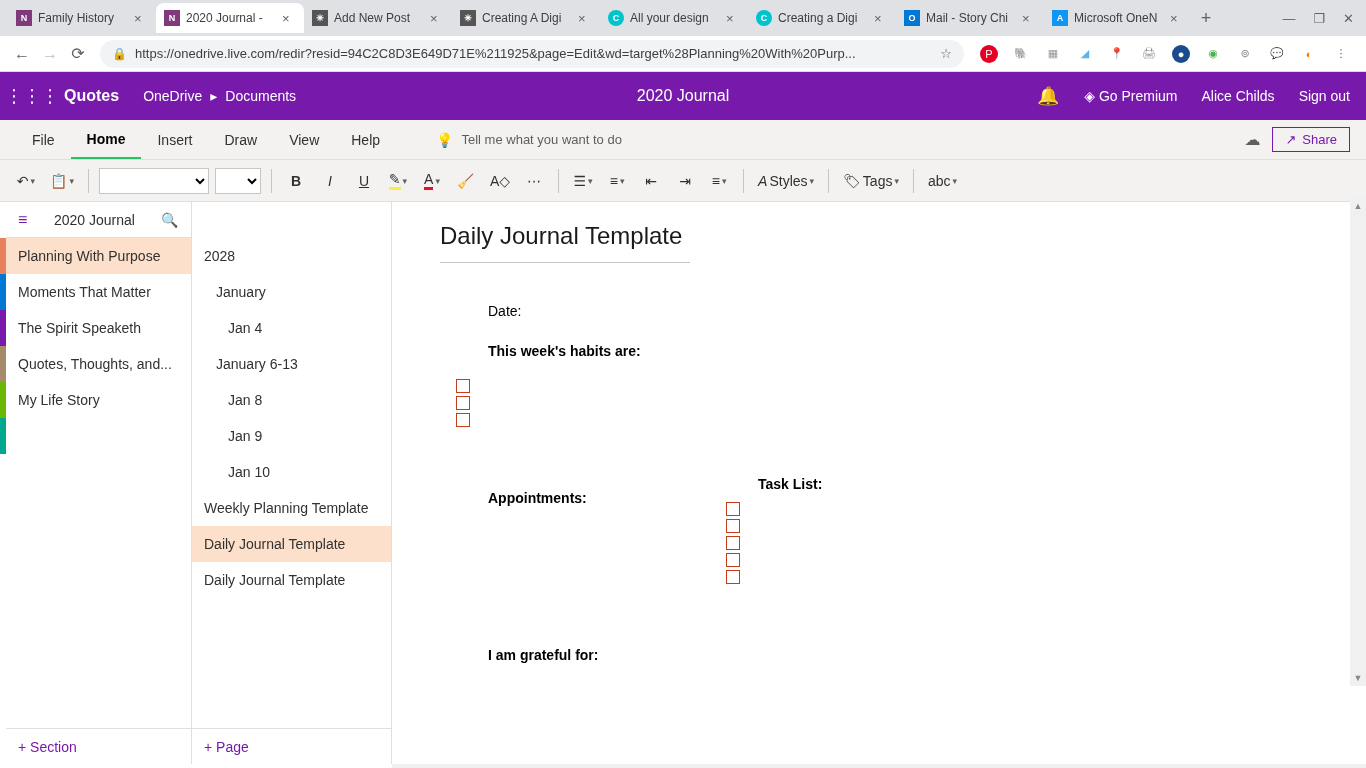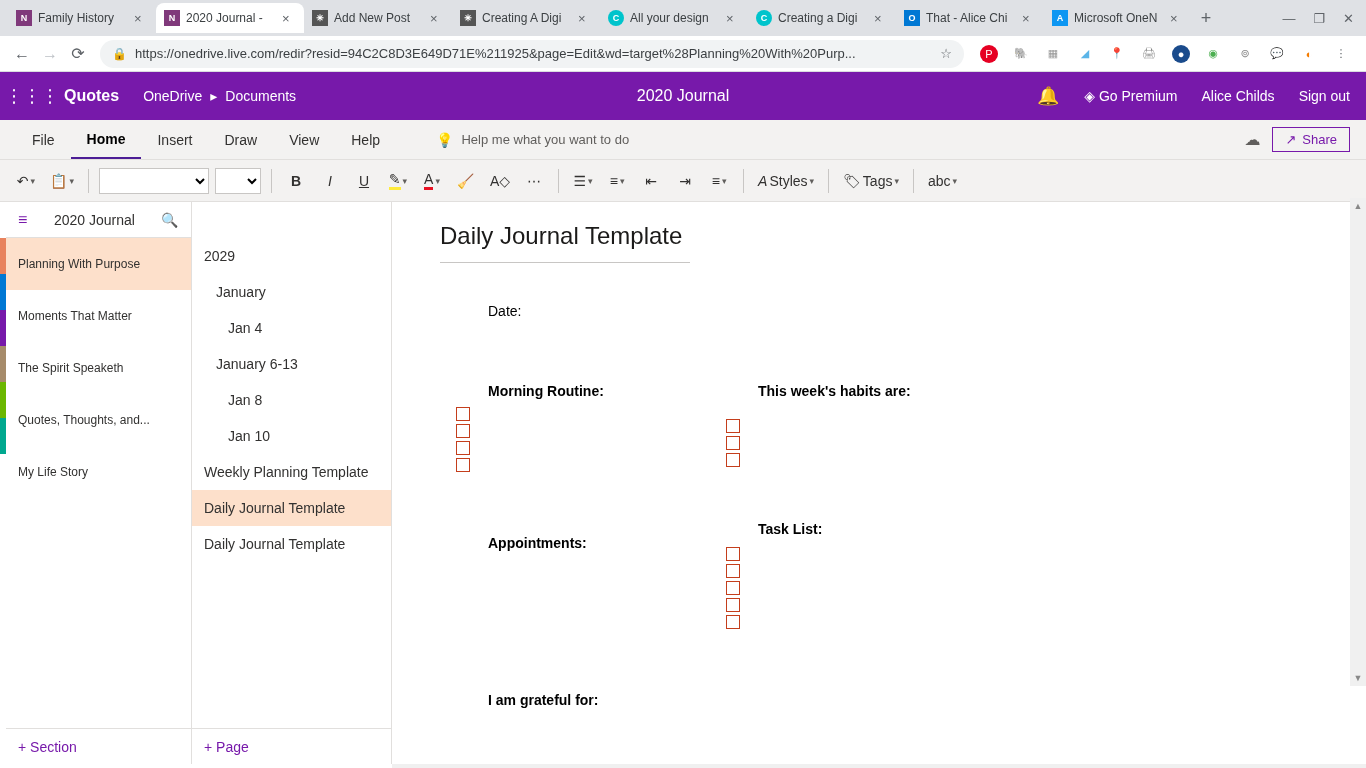--- a/index.html
+++ b/index.html
@@ -31,21 +31,21 @@
 .app-launcher { width: 32px; height: 32px; display: flex; align-items: center; justify-content: center; cursor: pointer; font-size: 18px; }
 .onenote-brand { font-size: 16px; font-weight: 600; margin-left: 16px; }
 .breadcrumb { margin-left: 24px; font-size: 14px; display: flex; align-items: center; gap: 8px; }
 .doc-title { position: absolute; left: 50%; transform: translateX(-50%); font-size: 16px; }
 .header-right { margin-left: auto; display: flex; align-items: center; gap: 24px; font-size: 14px; }
 .header-right > * { cursor: pointer; }
 
 
 .ribbon-tabs { height: 40px; background: #f3f2f1; display: flex; align-items: center; padding: 0 16px; border-bottom: 1px solid #e1dfdd; }
 .ribbon-tab { padding: 0 16px; height: 100%; display: flex; align-items: center; font-size: 14px; color: #323130; cursor: pointer; }
-.ribbon-tab.active { font-weight: 600; border-bottom: 2px solid #4c1d95; color: #000; }
+.ribbon-tab.active { font-weight: 600; border-bottom: 2px solid #22c55e; color: #000; }
 .tell-me { margin-left: 40px; display: flex; align-items: center; gap: 8px; color: #605e5c; font-size: 13px; }
 .tell-me-icon { font-size: 14px; }
 .ribbon-right { margin-left: auto; display: flex; align-items: center; gap: 12px; }
 .share-btn { border: 1px solid #7719aa; color: #7719aa; padding: 4px 12px; font-size: 13px; display: flex; align-items: center; gap: 6px; cursor: pointer; }
 
 
 .toolbar { height: 42px; background: #f3f2f1; display: flex; align-items: center; padding: 0 12px; gap: 6px; border-bottom: 1px solid #e1dfdd; }
 .tb-btn { height: 28px; min-width: 28px; display: flex; align-items: center; justify-content: center; color: #323130; cursor: pointer; font-size: 14px; padding: 0 4px; }
 .tb-sep { width: 1px; height: 24px; background: #c8c6c4; margin: 0 4px; }
 .font-select { width: 110px; height: 26px; border: 1px solid #c8c6c4; background: #fff; font-size: 12px; }
@@ -65,36 +65,36 @@
 .ct-purple { background: #7719aa; }
 .ct-tan { background: #a68b6a; }
 .ct-green { background: #6bb700; }
 .ct-teal { background: #00a88f; }
 
 .sections-col { width: 186px; border-right: 1px solid #e1dfdd; display: flex; flex-direction: column; }
 .sections-header { height: 36px; display: flex; align-items: center; justify-content: space-between; padding: 0 12px; border-bottom: 1px solid #e1dfdd; }
 .hamburger { font-size: 16px; color: #7719aa; cursor: pointer; }
 .notebook-name { font-size: 14px; color: #323130; }
 .search-ico { font-size: 14px; color: #7719aa; cursor: pointer; }
-.section-item { height: 52px; display: flex; align-items: center; padding: 13px 12px; font-size: 12px; color: #323130; cursor: pointer; white-space: nowrap; overflow: hidden; text-overflow: ellipsis; }
+.section-item { height: 36px; display: flex; align-items: center; padding: 13px 12px; font-size: 14px; color: #323130; cursor: pointer; white-space: nowrap; overflow: hidden; text-overflow: ellipsis; }
 .section-item.active { background: #fde0cb; }
 .add-section { margin-top: auto; height: 36px; display: flex; align-items: center; padding: 0 12px; font-size: 14px; color: #7719aa; cursor: pointer; border-top: 1px solid #e1dfdd; }
 
 .pages-col { width: 200px; border-right: 1px solid #e1dfdd; display: flex; flex-direction: column; }
 .page-item { height: 36px; display: flex; align-items: center; padding: 0 12px; font-size: 14px; color: #323130; cursor: pointer; }
 .page-item.indent1 { padding-left: 24px; }
 .page-item.indent2 { padding-left: 36px; }
 .page-item.active { background: #fde0cb; }
 .add-page { margin-top: auto; height: 36px; display: flex; align-items: center; padding: 0 12px; font-size: 14px; color: #7719aa; cursor: pointer; border-top: 1px solid #e1dfdd; }
 
 
 .canvas { flex: 1; background: #fff; padding: 20px 48px; position: relative; overflow: auto; }
 .page-title-box { font-size: 24px; font-weight: 400; color: #1b1a19; border-bottom: 1px solid #c8c6c4; padding-bottom: 12px; width: 250px; }
 .canvas-content { margin-top: 40px; margin-left: 48px; font-size: 14px; color: #000; }
-.date-row { margin-bottom: 64px; }
+.date-row { margin-bottom: 24px; }
 .two-col { display: flex; gap: 90px; margin-bottom: 60px; }
 .col-left { width: 180px; }
 .col-right { width: 200px; }
 .section-label { font-weight: 700; margin-bottom: 8px; }
 .checklist { margin-left: -32px; }
 .checkbox { width: 14px; height: 14px; border: 1.5px solid #c43e1c; display: block; margin-bottom: 3px; }
 .scrollbar-v { position: absolute; right: 0; top: 198px; width: 16px; height: 488px; background: #f0f0f0; }
 .scrollbar-v .thumb-top { position: absolute; top: 0; width: 100%; height: 16px; display:flex; align-items:center; justify-content:center; font-size:9px; color:#888; }
 .scrollbar-v .thumb-bot { position: absolute; bottom: 0; width: 100%; height: 16px; display:flex; align-items:center; justify-content:center; font-size:9px; color:#888; }
 .scrollbar-h { height: 16px; background: #f0f0f0; margin-left: 392px; position: relative; }
@@ -146,21 +146,21 @@
     <span class="tab-favicon">
         <span class="favicon-box" style="background:#00c4cc;border-radius:50%">C</span>
       </span>
     <span class="tab-title">Creating a Digi</span>
     <span class="tab-close">×</span>
   </div>
   <div class="tab">
     <span class="tab-favicon">
         <span class="favicon-box" style="background:#0078d4">O</span>
       </span>
-    <span class="tab-title">That - Alice Chi</span>
+    <span class="tab-title">Mail - Story Chi</span>
     <span class="tab-close">×</span>
   </div>
   <div class="tab">
     <span class="tab-favicon">
         <span class="favicon-box" style="background:#0d96f2">A</span>
       </span>
     <span class="tab-title">Microsoft OneN</span>
     <span class="tab-close">×</span>
   </div>
   <div class="tab-new">+</div>
@@ -215,21 +215,21 @@
 
 <div class="ribbon-tabs">
   <div class="ribbon-tab">File</div>
   <div class="ribbon-tab active">Home</div>
   <div class="ribbon-tab">Insert</div>
   <div class="ribbon-tab">Draw</div>
   <div class="ribbon-tab">View</div>
   <div class="ribbon-tab">Help</div>
   <div class="tell-me">
     <span class="tell-me-icon">💡</span>
-    <span>Help me what you want to do</span>
+    <span>Tell me what you want to do</span>
   </div>
   <div class="ribbon-right">
     <span style="color:#605e5c">☁</span>
     <div class="share-btn">
       <span>↗</span>
       <span>Share</span>
     </div>
   </div>
 </div>
 
@@ -290,47 +290,39 @@
       </div>
       <div class="section-item active">Planning With Purpose</div>
       <div class="section-item">Moments That Matter</div>
       <div class="section-item">The Spirit Speaketh</div>
       <div class="section-item">Quotes, Thoughts, and...</div>
       <div class="section-item">My Life Story</div>
       <div class="add-section">+ Section</div>
     </div>
     <div class="pages-col">
       <div style="height:36px"></div>
-      <div class="page-item">2029</div>
+      <div class="page-item">2028</div>
       <div class="page-item indent1">January</div>
       <div class="page-item indent2">Jan 4</div>
       <div class="page-item indent1">January 6-13</div>
       <div class="page-item indent2">Jan 8</div>
+      <div class="page-item indent2">Jan 9</div>
       <div class="page-item indent2">Jan 10</div>
       <div class="page-item">Weekly Planning Template</div>
       <div class="page-item active">Daily Journal Template</div>
       <div class="page-item">Daily Journal Template</div>
       <div class="add-page">+ Page</div>
     </div>
   </div>
 
   <div class="canvas">
     <div class="page-title-box">Daily Journal Template</div>
     <div class="canvas-content">
       <div class="date-row">Date:</div>
       <div class="two-col">
-        <div class="col-left">
-          <div class="section-label">Morning  Routine:</div>
-          <div class="checklist">
-            <span class="checkbox"></span>
-            <span class="checkbox"></span>
-            <span class="checkbox"></span>
-            <span class="checkbox"></span>
-          </div>
-        </div>
         <div class="col-right">
           <div class="section-label">This week's habits are:</div>
           <div class="checklist" style="margin-top:20px">
             <span class="checkbox"></span>
             <span class="checkbox"></span>
             <span class="checkbox"></span>
           </div>
         </div>
       </div>
       <div class="two-col">

